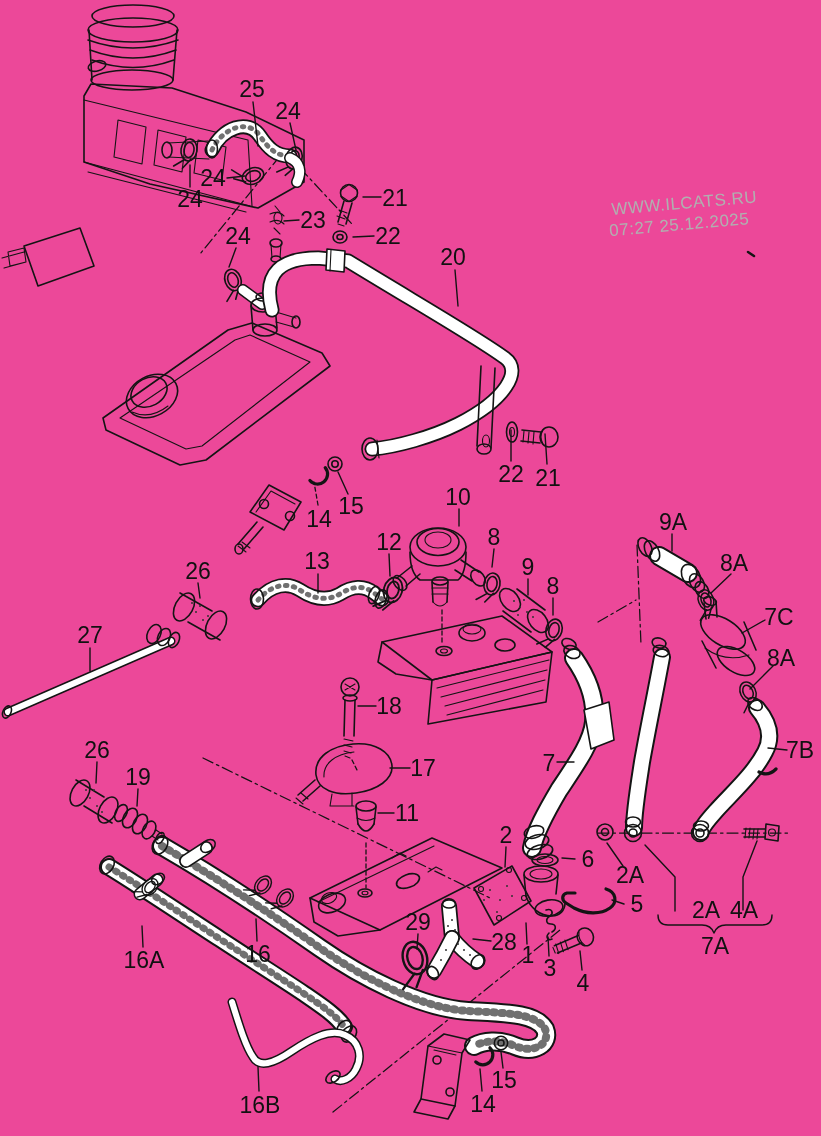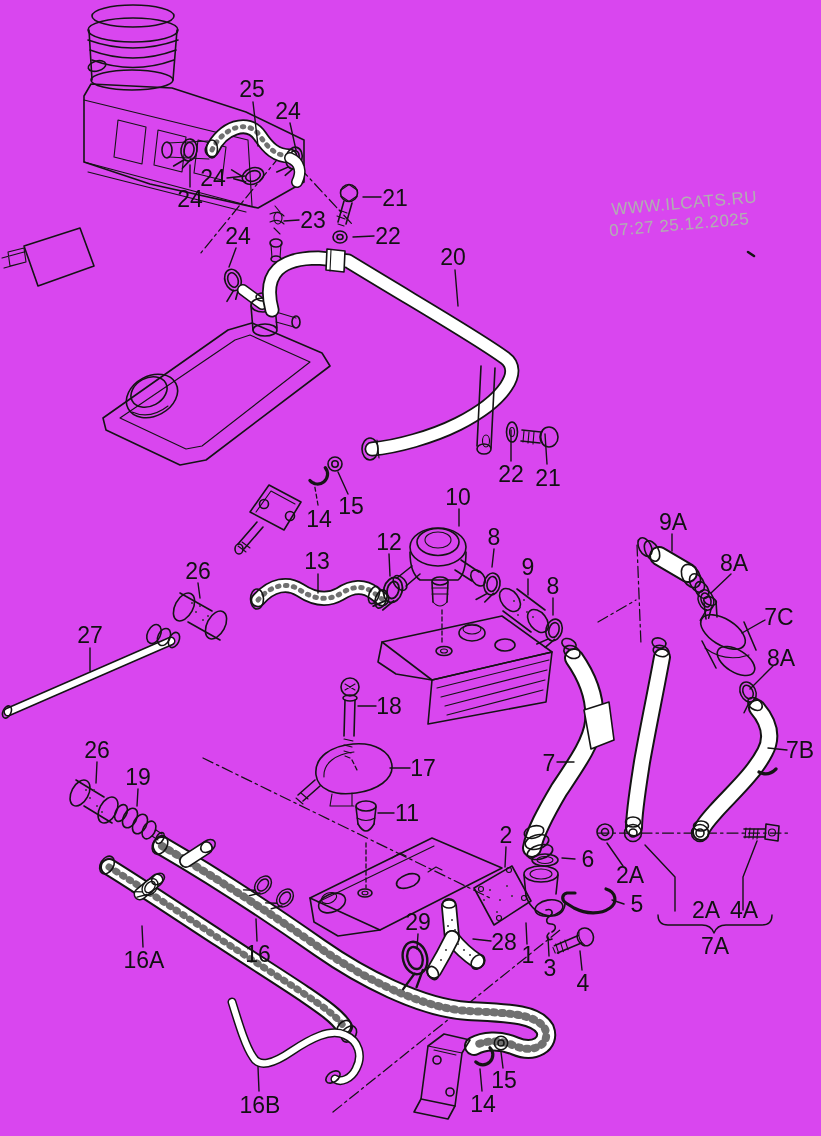--- a/index.html
+++ b/index.html
@@ -1,16 +1,16 @@
 <!DOCTYPE html>
 <html><head>
 <meta charset="utf-8">
 <style>
   html,body{margin:0;padding:0;background:#fff;}
-  .stage{position:relative;width:821px;height:1136px;background:#d946ef;overflow:hidden;}
+  .stage{position:relative;width:821px;height:1136px;background:#ec4899;overflow:hidden;}
   svg{display:block;}
   svg :is(path,ellipse,circle,line,rect,polyline,polygon){stroke:#141414;fill:none;stroke-width:1.6;stroke-linecap:round;stroke-linejoin:round;}
   .thin{stroke-width:1.1!important;}
   .ho{fill:none;}
   .hi{stroke:#fff!important;}
   .fw{fill:#fff!important;}
   .spk{stroke:#333!important;stroke-dasharray:1.5 6.5;opacity:.7;}
   .dash{stroke-dasharray:11 4 2.5 4;stroke-width:1.25!important;}
   .dash2{stroke-dasharray:4 3;stroke-width:1.3!important;}
   .wire{stroke-width:3.2!important;}

